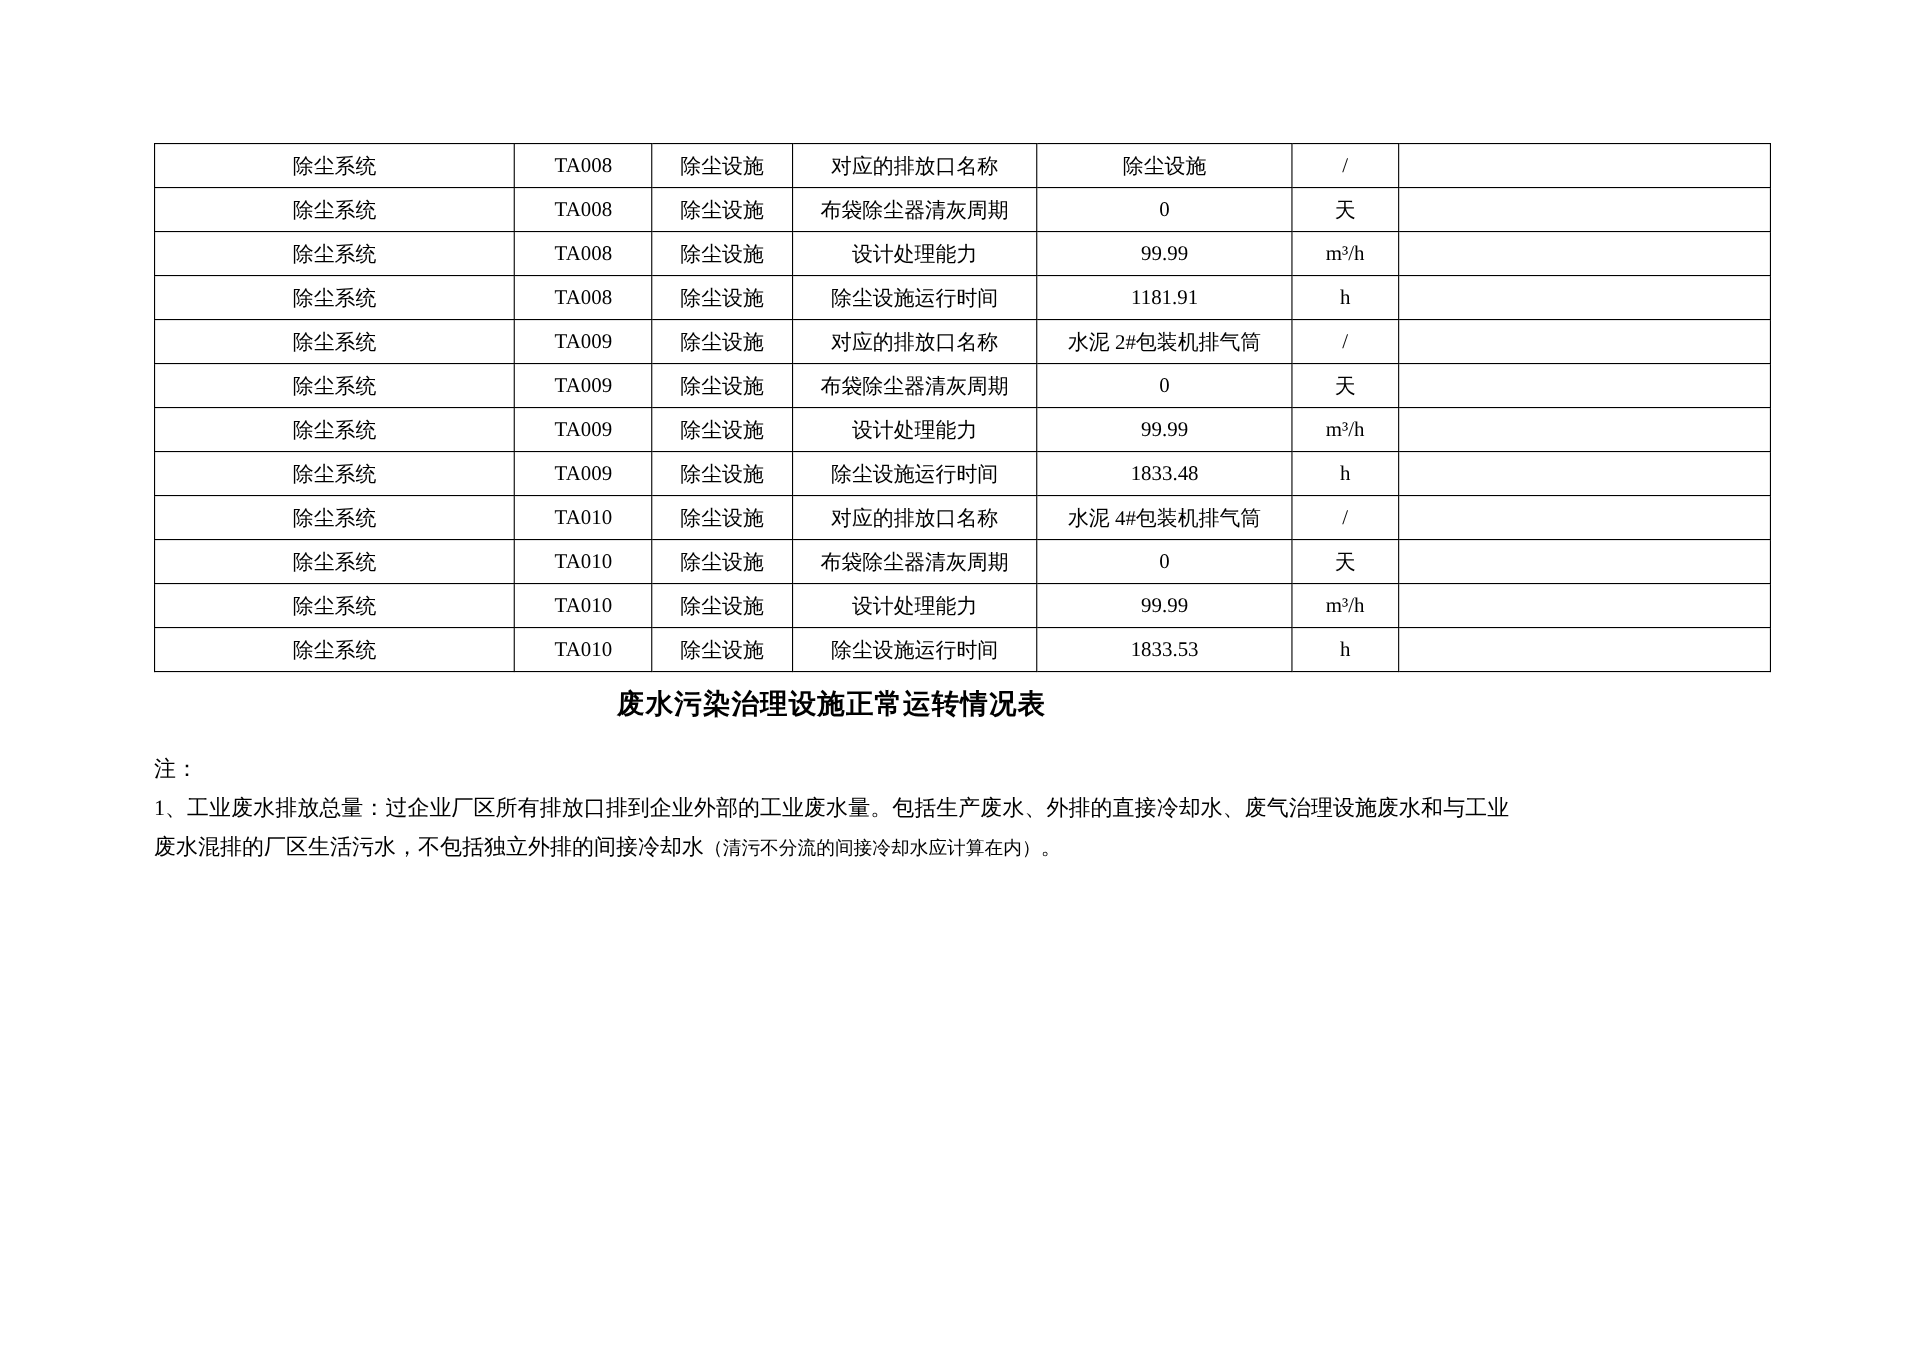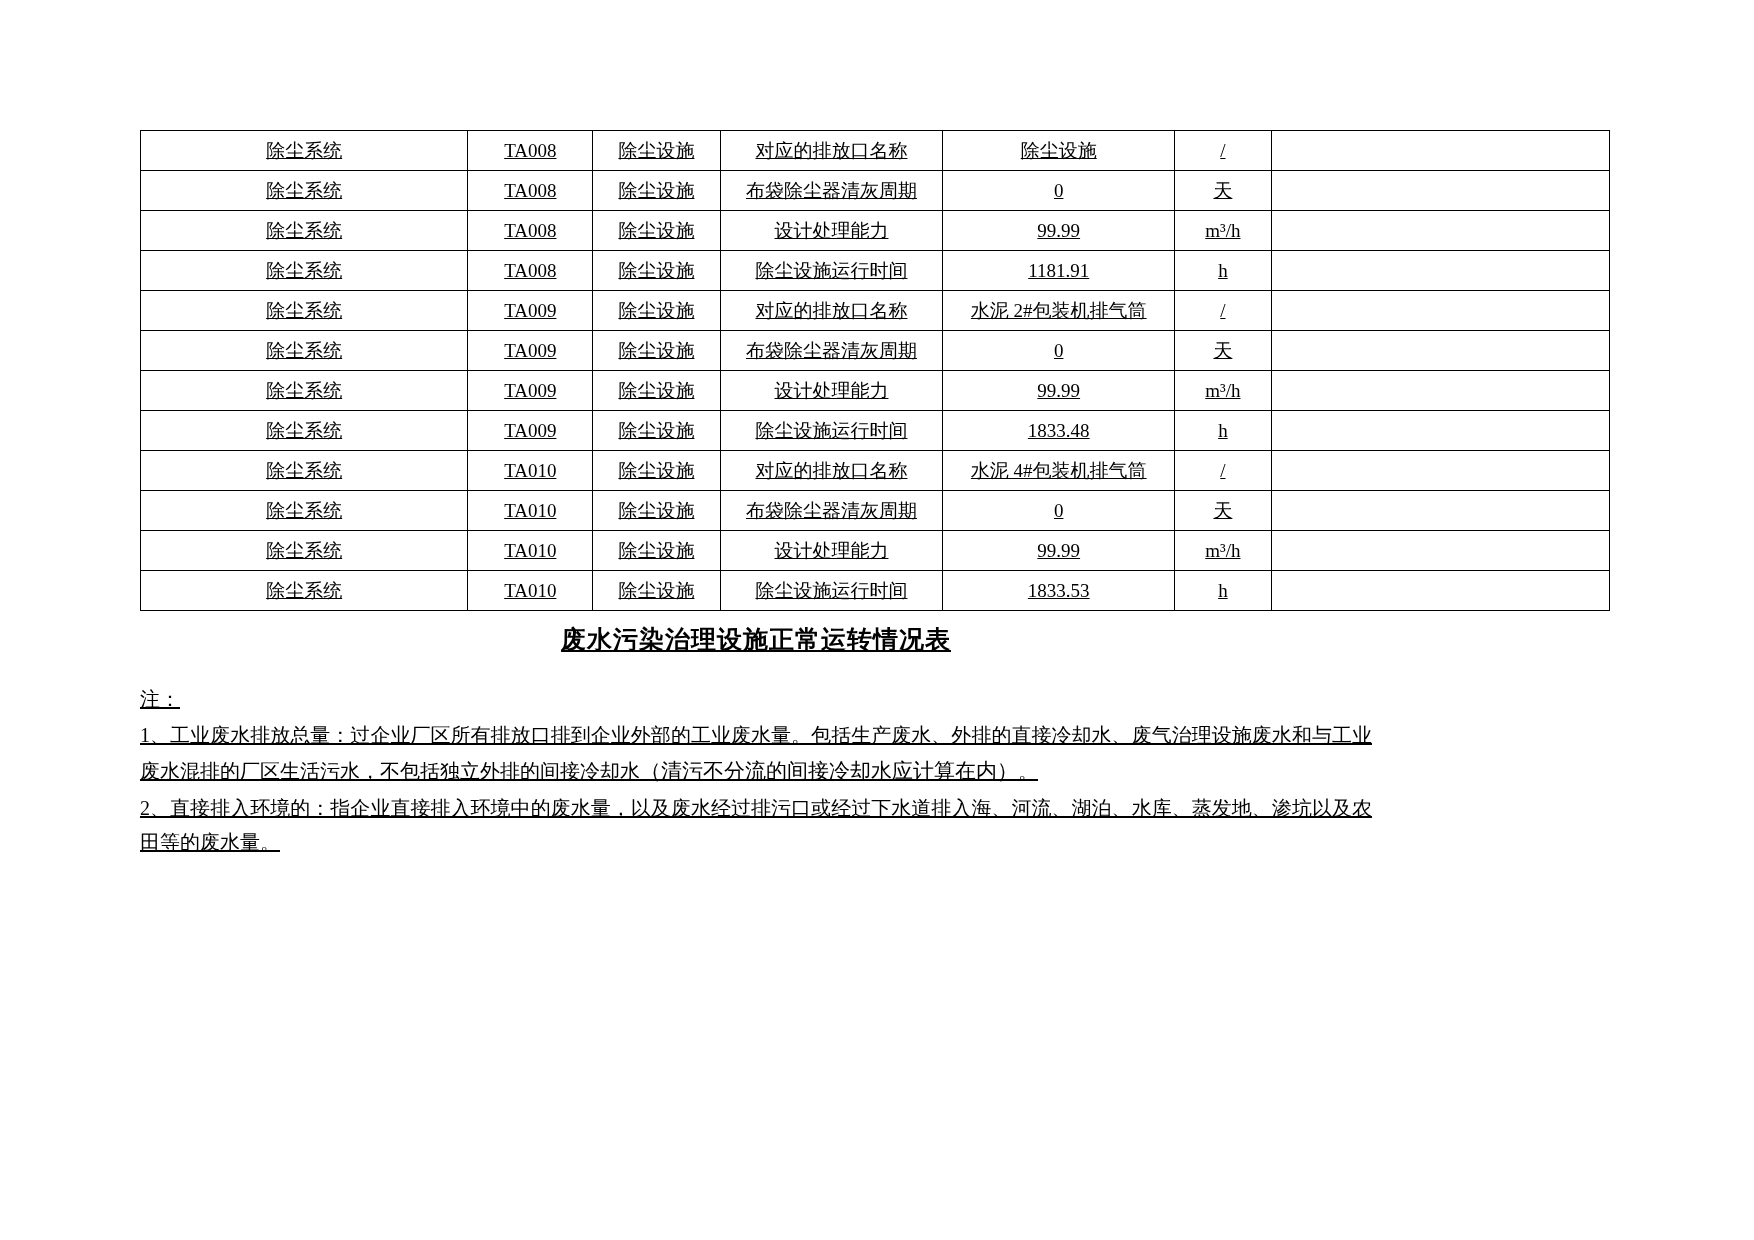--- a/index.html
+++ b/index.html
@@ -12,21 +12,20 @@
     min-height: 1240px;
     font-family: "Liberation Serif", "DejaVu Serif", serif;
     color: #000000;
     position: relative;
   }
   .page {
     width: 1512px;
     min-height: 1240px;
     box-sizing: border-box;
     padding: 130px 140px 40px 140px;
-    text-decoration: underline;
   }
 
   
   table.data-table {
     border-collapse: collapse;
     width: 1470px;
     table-layout: fixed;
   }
   table.data-table td {
     border: 1px solid #000000;
@@ -72,21 +71,21 @@
     line-height: 1.72;
   }
   .notes .note-label {
     margin-bottom: 2px;
   }
   .notes p {
     margin: 0 0 2px 0;
     text-align: justify;
   }
   .notes .small {
-    font-size: 21px;
+    font-size: 17px;
   }
 </style>
 </head>
 <body>
 
 <div class="page">
 
   <table class="data-table">
     <tbody>
 
@@ -215,19 +214,16 @@
 
   <div class="section-title">废水污染治理设施正常运转情况表</div>
 
   <div class="notes">
     <div class="note-label">注：</div>
 
     <p>
       <span>1、工业废水排放总量：过企业厂区所有排放口排到企业外部的工业废水量。包括生产废水、外排的直接冷却水、废气治理设施废水和与工业废水混排的厂区生活污水，不包括独立外排的间接冷却水</span><span class="small">（清污不分流的间接冷却水应计算在内）</span><span>。</span>
     </p>
 
-    <p>
-      <span>2、直接排入环境的：指企业直接排入环境中的废水量，以及废水经过排污口或经过下水道排入海、河流、湖泊、水库、蒸发地、渗坑以及农田等的废水量。</span>
-    </p>
 
   </div>
 
 </div>
 
 </body></html>

